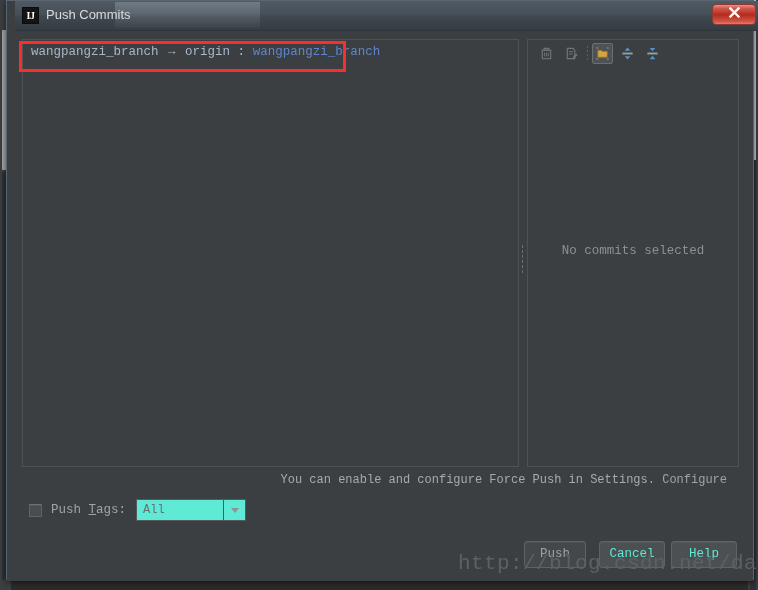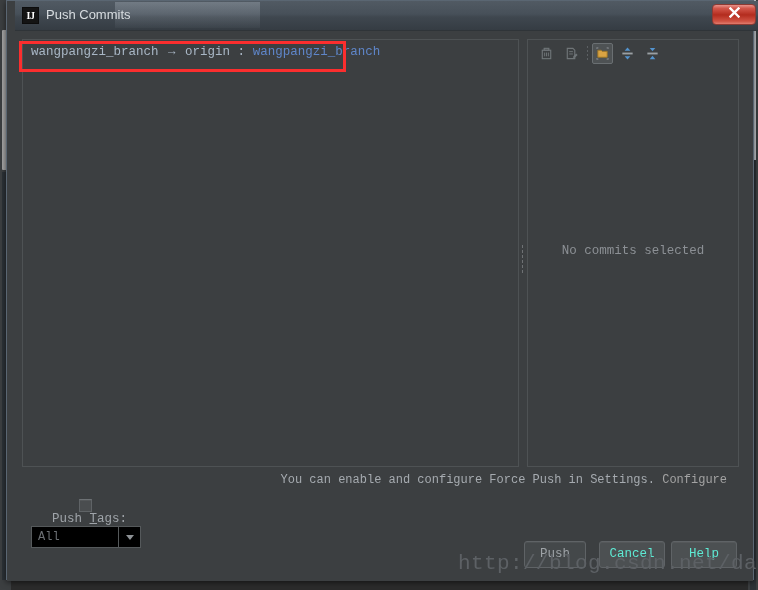--- a/index.html
+++ b/index.html
@@ -276,43 +276,42 @@
     cursor: pointer;
   }
 
   
   #push-tags-row {
     position: absolute;
     left: 22px;
     top: 468px;
     display: flex;
     align-items: center;
-    flex-direction: column;
   }
   #push-tags-checkbox {
     width: 13px; height: 13px;
     background: #4a4d4f;
     border: 1px solid #5f6366;
     border-top-color: #6d7174;
     box-sizing: border-box;
     box-shadow: inset 0 1px 0 rgba(255,255,255,0.06);
     cursor: pointer;
   }
   #push-tags-label {
     margin-left: 9px;
     font-size: 12.5px;
     color: #9fa4a9;
     cursor: default;
   }
   #push-tags-label u { text-decoration: underline; }
   #push-tags-combo {
-    margin-left: 2px;
+    margin-left: 10px;
     width: 110px;
     height: 22px;
-    background: #000000;
+    background: #5eead4;
     border: 1px solid #55595b;
     box-sizing: border-box;
     display: flex;
     align-items: center;
     cursor: default;
   }
   #push-tags-combo .value {
     flex: 1;
     padding-left: 6px;
     font-size: 12px;

